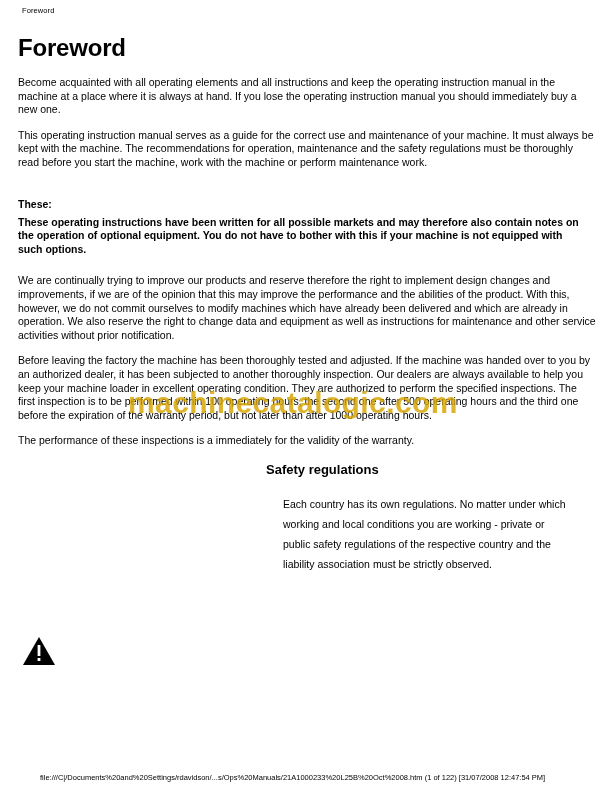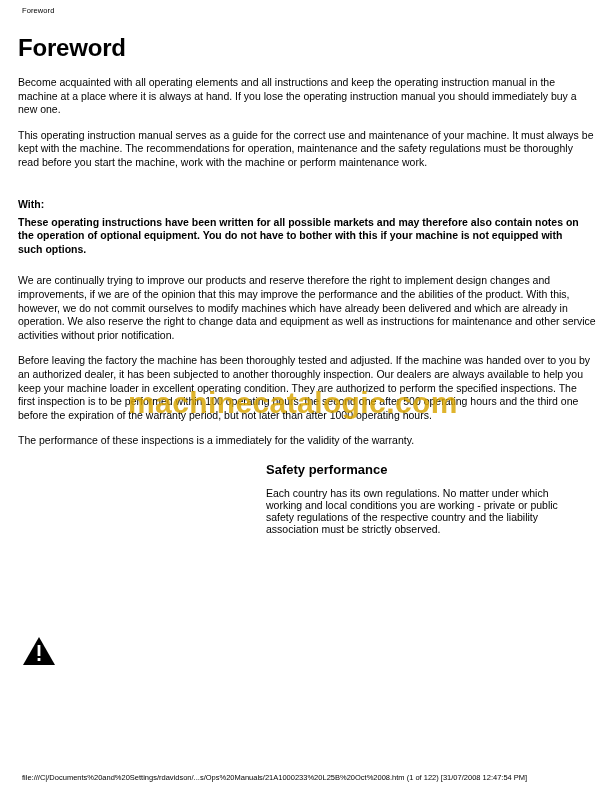--- a/index.html
+++ b/index.html
@@ -64,22 +64,22 @@
     width: 320px;
     margin-top: 14px;
   }
   h2.safety-title {
     font-size: 13px;
     font-weight: bold;
     margin: 0 0 10px 0;
   }
   p.safety-text {
     font-size: 10.5px;
-    line-height: 12px;
-    margin: 0;
+    line-height: 20px;
+    margin: 17px;
   }
   .watermark {
     position: absolute;
     left: 128px;
     top: 386px;
     font-size: 30px;
     font-weight: bold;
     color: #d8a400;
     opacity: 0.82;
     letter-spacing: 0.4px;
@@ -89,21 +89,21 @@
   }
   .warn-icon {
     position: absolute;
     left: 22px;
     top: 636px;
     width: 34px;
     height: 30px;
   }
   .footer {
     position: absolute;
-    left: 22px;
+    left: 40px;
     bottom: 10px;
     font-size: 7.5px;
     color: #000;
     white-space: nowrap;
   }
 </style>
 </head>
 <body>
 
 <div class="page">
@@ -112,29 +112,29 @@
 
   <div class="content">
 
     <h1 class="title">Foreword</h1>
 
     <p class="para">Become acquainted with all operating elements and all instructions and keep the operating instruction manual in the machine at a place where it is always at hand. If you lose the operating instruction manual you should immediately buy a new one.</p>
     <p class="para">This operating instruction manual serves as a guide for the correct use and maintenance of your machine. It must always be kept with the machine. The recommendations for operation, maintenance and the safety regulations must be thoroughly read before you start the machine, work with the machine or perform maintenance work.</p>
 
     <div class="gap-large"></div>
 
-    <div class="note-label">With:</div>
+    <div class="note-label">These:</div>
     <p class="bold-para">These operating instructions have been written for all possible markets and may therefore also contain notes on the operation of optional equipment. You do not have to bother with this if your machine is not equipped with such options.</p>
 
     <p class="para">We are continually trying to improve our products and reserve therefore the right to implement design changes and improvements, if we are of the opinion that this may improve the performance and the abilities of the product. With this, however, we do not commit ourselves to modify machines which have already been delivered and which are already in operation. We also reserve the right to change data and equipment as well as instructions for maintenance and other service activities without prior notification.</p>
     <p class="para">Before leaving the factory the machine has been thoroughly tested and adjusted. If the machine was handed over to you by an authorized dealer, it has been subjected to another thoroughly inspection. Our dealers are always available to help you keep your machine loader in excellent operating condition. They are authorized to perform the specified inspections. The first inspection is to be performed within 100 operating hours, the second one after 500 operating hours and the third one before the expiration of the warranty period, but not later than after 1000 operating hours.</p>
     <p class="para">The performance of these inspections is a immediately for the validity of the warranty.</p>
 
     <div class="safety-block">
-      <h2 class="safety-title">Safety performance</h2>
+      <h2 class="safety-title">Safety regulations</h2>
       <p class="safety-text">Each country has its own regulations. No matter under which working and local conditions you are working - private or public safety regulations of the respective country and the liability association must be strictly observed.</p>
     </div>
 
   </div>
 
   <div class="watermark">machinecatalogic.com</div>
 
   <div class="warn-icon">
     <svg width="34" height="30" viewBox="0 0 34 30" xmlns="http://www.w3.org/2000/svg">
       <polygon points="17,1 33,29 1,29" fill="#000000"></polygon>

